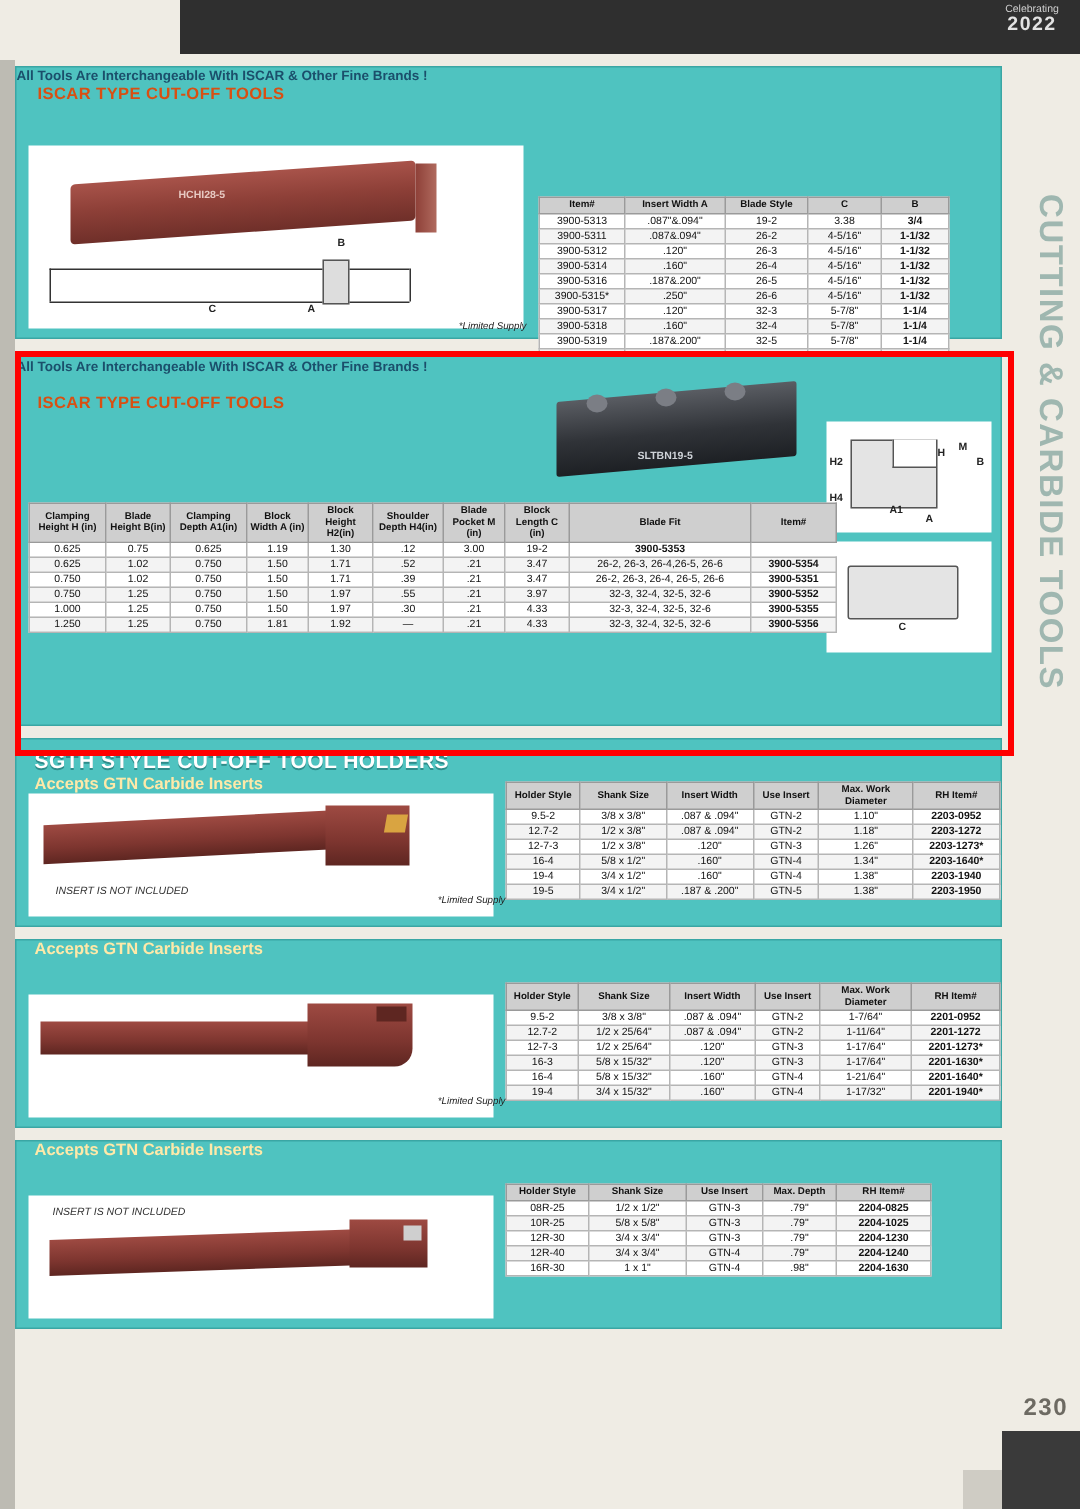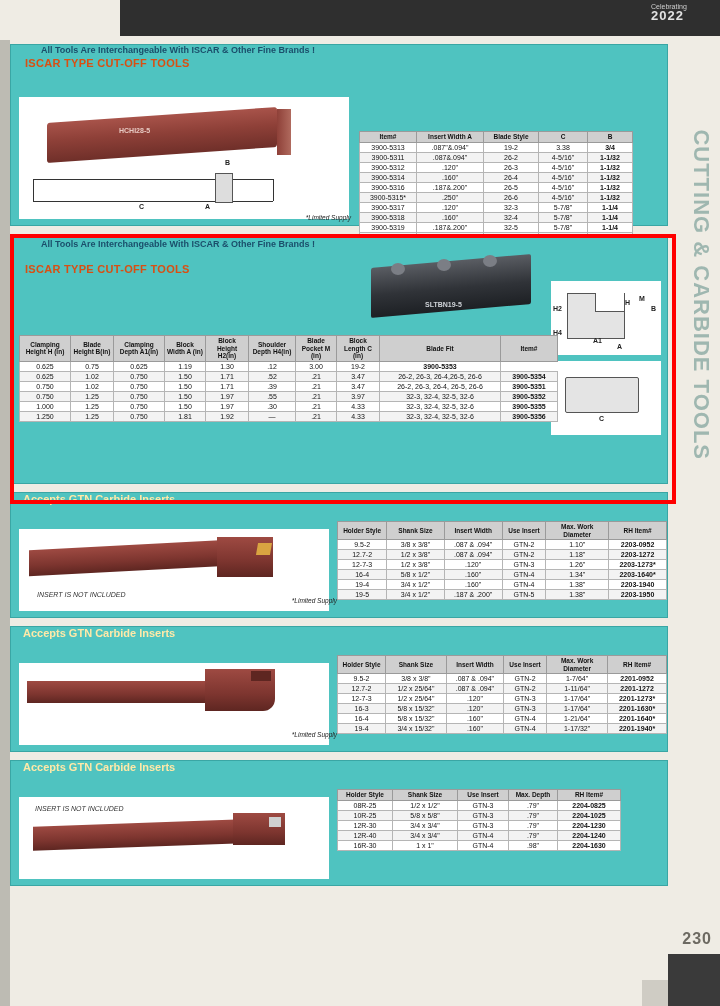--- a/index.html
+++ b/index.html
@@ -24,21 +24,21 @@
   .header-bar{
     position:absolute;left:120px;top:0;width:600px;height:36px;
     background:#2f2f2f;
   }
   .header-title{
     position:absolute;right:64px;top:5px;
     color:#ffffff;font-size:24px;font-weight:bold;letter-spacing:1px;
     font-family:"Liberation Sans", sans-serif;
   }
   .celebrating{
-    position:absolute;right:17px;top:2px;width:52px;
+    position:absolute;right:6px;top:2px;width:52px;text-align:center;
     color:#cfcfcf;font-size:7px;line-height:9px;
   }
   .celebrating .yr{font-size:13px;font-weight:bold;color:#e2e2e2;letter-spacing:1px;}
   
   .right-band{
     position:absolute;right:0;top:40px;width:52px;height:966px;
     background:#efece4;
   }
   .vert-title{
     position:absolute;right:6px;top:420px;
@@ -64,21 +64,21 @@
     background:#4fc3c0;
     margin-bottom:8px;
     border:1px solid #3aa6a4;
   }
   .panel-title{
     color:#ffffff;font-size:14px;font-weight:bold;letter-spacing:0.3px;
     padding:6px 0 2px 12px;
     text-shadow:0 1px 0 #2e8c8a;
   }
   .panel-sub{
-    color:#1b4f6b;font-size:9px;font-weight:bold;padding:0 0 0 30px;
+    color:#1b4f6b;font-size:9px;font-weight:bold;padding:0 0 0 0;
   }
   .panel-sub2{
     color:#d94f12;font-size:11px;font-weight:bold;padding:2px 0 0 14px;
     letter-spacing:0.3px;
   }
   .accepts{
     color:#ffe9a8;font-size:11px;font-weight:bold;padding:0 0 2px 12px;
   }
   .white-area{
     position:absolute;background:#ffffff;
@@ -390,20 +390,21 @@
                 <td>4.33</td>
                 <td>32-3, 32-4, 32-5, 32-6</td>
                 <td class="item">3900-5356</td>
               </tr>
             </tbody>
           </table>
       </div>
     </div>
 
     <div class="panel" style="height:124px;">
+      <div class="panel-title">SGTH STYLE CUT-OFF TOOL HOLDERS</div>
       <div class="accepts">Accepts GTN Carbide Inserts</div>
 
       <div class="white-area" style="left:8px;top:36px;width:310px;height:82px;">
         <div class="holder-body" style="left:10px;top:16px;width:200px;height:26px;transform:skewY(-3deg);"></div>
         <div class="holder-body" style="left:198px;top:8px;width:56px;height:40px;"></div>
         <div style="position:absolute;left:238px;top:14px;width:14px;height:12px;background:#d9a441;transform:skewX(-10deg);"></div>
         <div class="note-small" style="position:absolute;left:18px;top:62px;">INSERT IS NOT INCLUDED</div>
       </div>
 
       <div style="position:absolute;left:326px;top:28px;">

